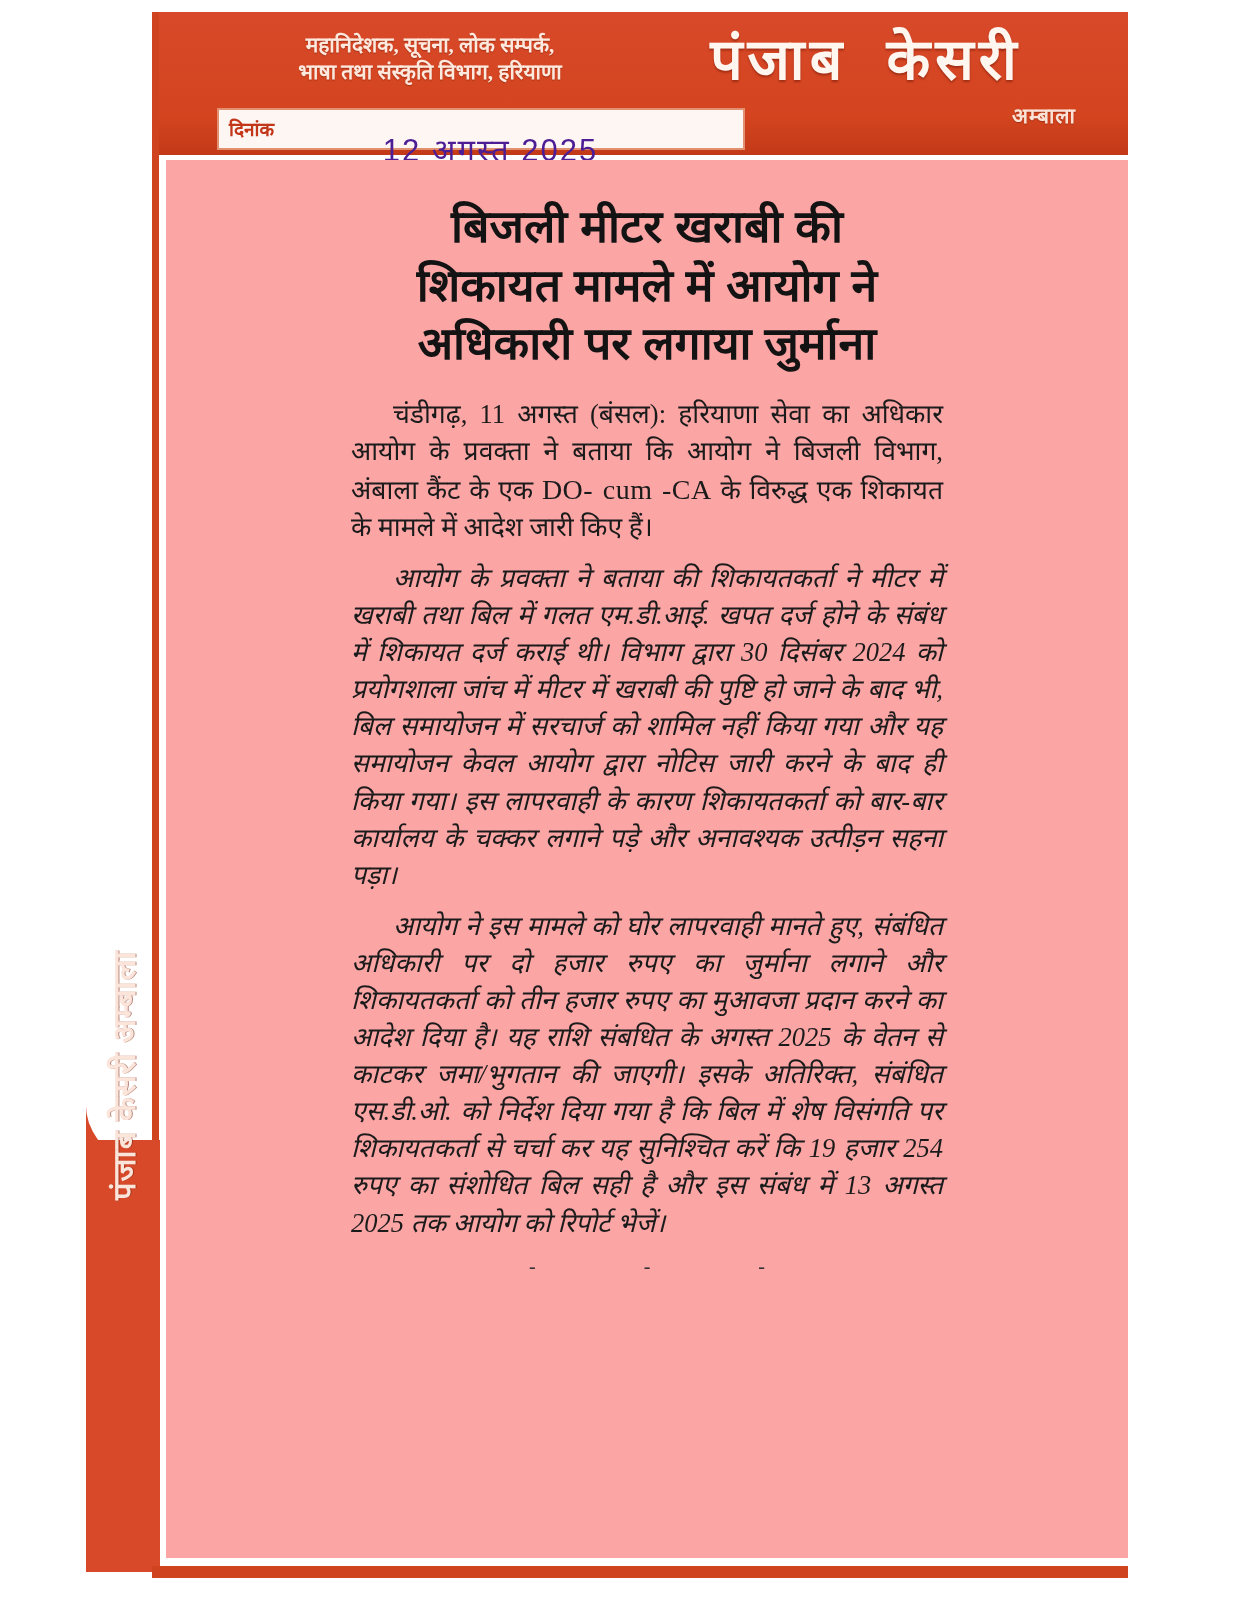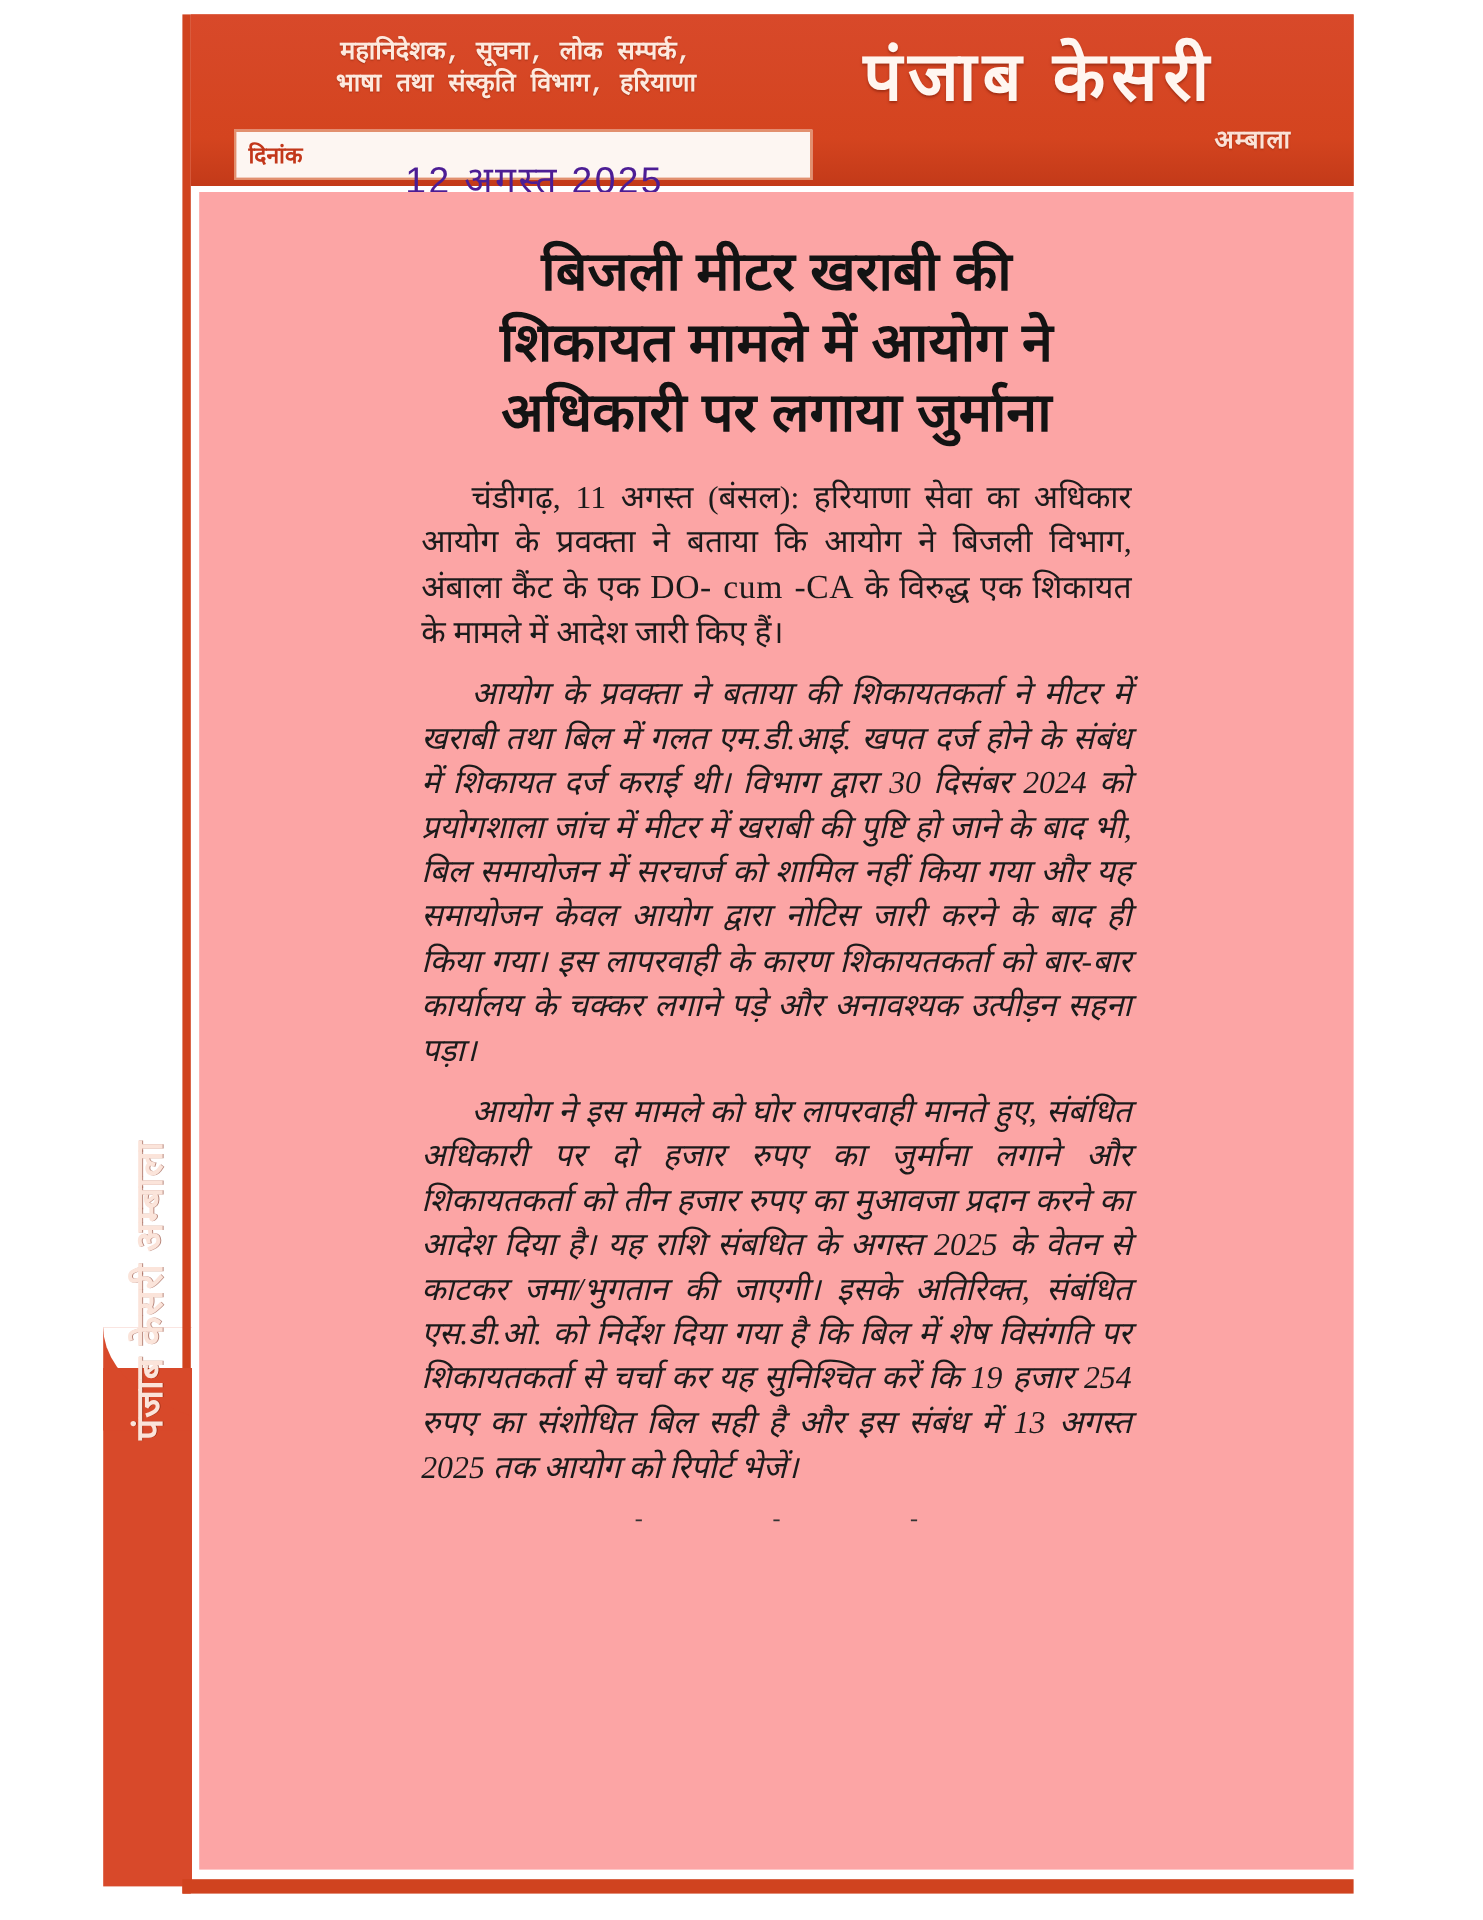--- a/index.html
+++ b/index.html
@@ -100,32 +100,32 @@
     height: 100%;
   }
 
   .dept-lines {
     position: absolute;
     left: 36px;
     top: 20px;
     width: 470px;
     text-align: center;
     color: #fde9de;
-    font-family: Liberation Mono, monospace;
+    font-family: Liberation Serif, serif;
     font-weight: bold;
     font-size: 21px;
     line-height: 1.28;
     text-shadow: 0 1px 1px rgba(130,35,12,.6);
   }
 
   .date-box {
     position: absolute;
-    left: 36px;
+    left: 58px;
     top: 96px;
-    width: 482px;
+    width: 528px;
     height: 42px;
     background: #fdf6f2;
     border: 2px solid #e2906f;
     display: flex;
     align-items: center;
     box-sizing: border-box;
     padding: 0 10px;
   }
   .date-label {
     color: #c2371a;
@@ -149,21 +149,21 @@
 
   .brand {
     position: absolute;
     right: 52px;
     top: 24px;
     width: 420px;
     text-align: center;
   }
   .brand-name {
     color: #fff6f0;
-    font-family: Liberation Sans, sans-serif;
+    font-family: Liberation Mono, monospace;
     font-weight: bold;
     font-size: 57px;
     line-height: 1.0;
     letter-spacing: 5px;
     white-space: nowrap;
     text-shadow: 0 2px 2px rgba(120,28,8,.55);
   }
   .brand-city {
     margin-top: 8px;
     color: #fbe2d6;

